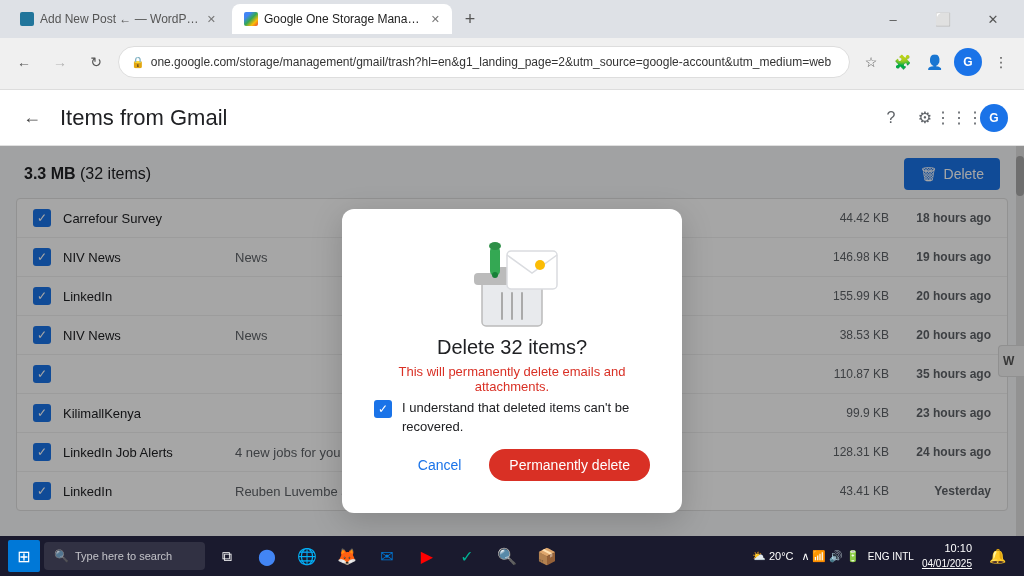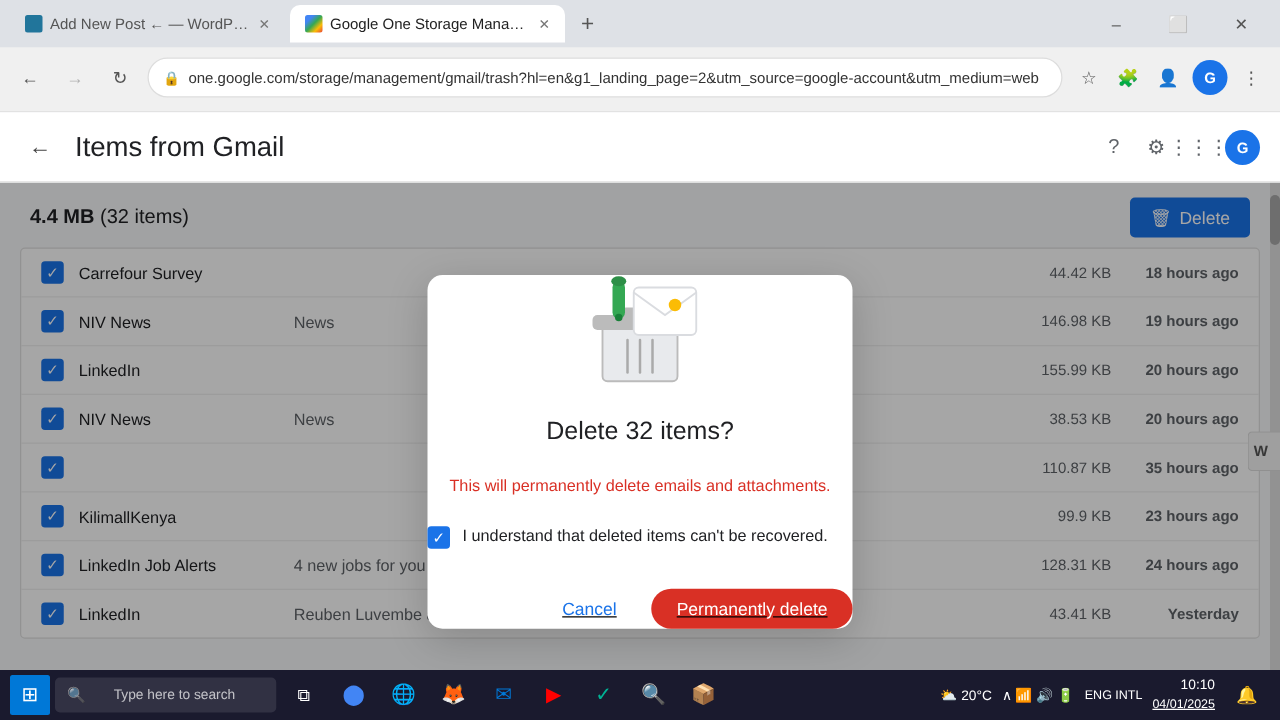--- a/index.html
+++ b/index.html
@@ -318,26 +318,27 @@
       top: 0; left: 0; right: 0; bottom: 0;
       background: rgba(0,0,0,0.35);
       display: flex;
       align-items: center;
       justify-content: center;
       z-index: 100;
     }
     .modal {
       background: #fff;
       border-radius: 12px;
+      padding: 32px;
       width: 340px;
       box-shadow: 0 8px 32px rgba(0,0,0,0.18);
       display: flex;
       flex-direction: column;
       align-items: center;
-      gap: 24px;
+      gap: 5px;
     }
     .modal-illustration {
       width: 120px;
       height: 90px;
       position: relative;
     }
     .modal-title {
       font-size: 20px;
       font-weight: 500;
       color: #202124;
@@ -368,21 +369,20 @@
       font-size: 13px;
       color: #202124;
       line-height: 1.4;
     }
     .modal-actions {
       display: flex;
       gap: 12px;
       width: 100%;
       justify-content: flex-end;
       margin-top: 8px;
-      text-decoration: underline;
     }
     .cancel-btn {
       background: transparent;
       border: none;
       color: #1a73e8;
       font-size: 14px;
       font-weight: 500;
       padding: 8px 16px;
       border-radius: 4px;
       cursor: pointer;
@@ -521,21 +521,21 @@
       <button class="icon-btn" style="font-size:16px; color:#5f6368;">⚙</button>
       <button class="icon-btn" style="font-size:16px; color:#5f6368;">⋮⋮⋮</button>
       <div class="avatar">G</div>
     </div>
   </div>
 
   <div class="main-content">
 
     <div style="display:flex; align-items:center; padding: 12px 24px 8px;">
       <div class="storage-info" style="padding:0; flex:1;">
-        <span class="size">4.4 MB</span>
+        <span class="size">3.3 MB</span>
         <span class="count">(32 items)</span>
       </div>
       <button class="delete-btn">
         <span>🗑</span>
         <span>Delete</span>
       </button>
     </div>
 
     <div class="email-list">
       <div class="email-row">
@@ -643,21 +643,21 @@
         </div>
       </div>
     </div>
   </div>
 </div>
 
 <div class="taskbar">
   <div class="taskbar-start">⊞</div>
   <div class="taskbar-search">
     <span style="color:rgba(255,255,255,0.7); font-size:12px;">🔍</span>
-    <input type="text" readonly="" style="cursor: default; margin-left: 16px;" placeholder="Type here to search">
+    <input type="text" readonly="" style="cursor: default;" placeholder="Type here to search">
   </div>
 
   <div class="taskbar-icon-btn" style="color:#fff; font-size:14px;">⧉</div>
 
   <div class="taskbar-icon-btn" style="color:#4285f4; font-size:16px;">⬤</div>
   <div class="taskbar-icon-btn" style="color:#0078d7; font-size:16px;">🌐</div>
   <div class="taskbar-icon-btn" style="color:#ff6611; font-size:16px;">🦊</div>
   <div class="taskbar-icon-btn" style="color:#0078d7; font-size:16px;">✉</div>
   <div class="taskbar-icon-btn" style="color:#ff0000; font-size:16px;">▶</div>
   <div class="taskbar-icon-btn" style="color:#00b294; font-size:16px;">✓</div>

